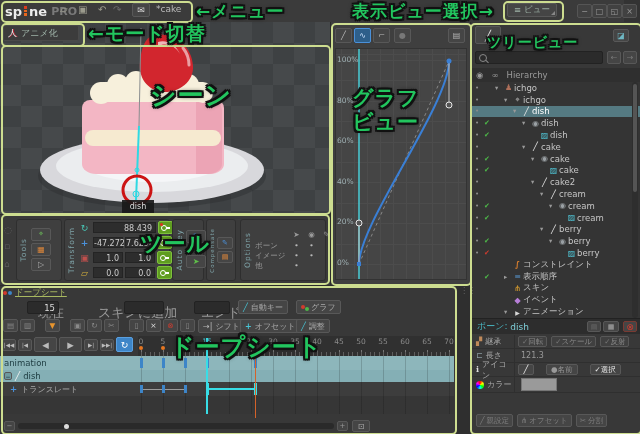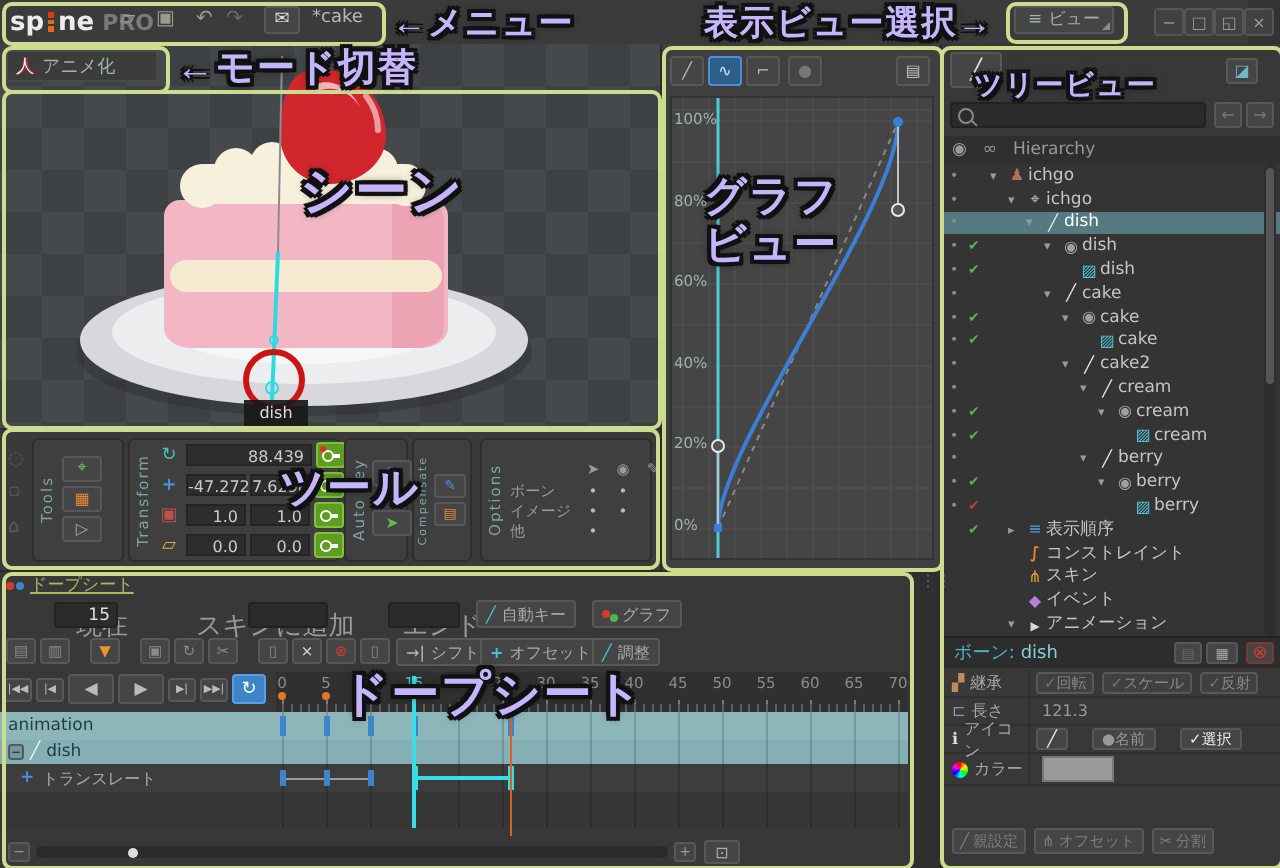--- a/index.html
+++ b/index.html
@@ -6,23 +6,23 @@
   #stage{position:relative;width:640px;height:434px;background:#333;overflow:hidden;
     font-family:"DejaVu Sans","Liberation Sans",sans-serif;font-size:10px;color:#ccc;}
   .abs{position:absolute;}
   
   .btn{background:#454545;border:1px solid #585858;border-radius:2px;color:#aaa;
     display:inline-flex;align-items:center;justify-content:center;box-sizing:border-box;}
   .field{background:#2b2b2b;border:1px solid #222;border-radius:2px;color:#ddd;
     box-sizing:border-box;font-size:8.5px;display:flex;align-items:center;}
   .vlab{writing-mode:vertical-rl;transform:rotate(180deg);font-size:7.5px;color:#7fa3a8;letter-spacing:1px;}
   
-  .anno{position:absolute;z-index:60;font-weight:700;color:#c4b5fd;white-space:nowrap;letter-spacing:1px;
+  .anno{position:absolute;z-index:60;font-weight:700;color:#22c55e;white-space:nowrap;letter-spacing:1px;
     text-shadow:-2px -2px 0 #111,2px -2px 0 #111,-2px 2px 0 #111,2px 2px 0 #111,
-      -2px 0 0 #111,2px 0 0 #111,0 -2px 0 #111,0 2px 0 #111,0 0 5px #000;font-family:Liberation Serif, serif;}
+      -2px 0 0 #111,2px 0 0 #111,0 -2px 0 #111,0 2px 0 #111,0 0 5px #000;}
   .abox{position:absolute;z-index:55;border:2px solid #cddd90;border-radius:5px;pointer-events:none;}
   
   #titlebar{left:0;top:0;width:624px;height:22px;background:#3b3b3b;border-bottom:1px solid #2a2a2a;}
   .logo{position:absolute;left:5px;top:4px;font-weight:700;font-size:13px;color:#ececec;display:flex;align-items:center;}
   .logoi{display:inline-block;width:3px;margin:0 2px;}
   .logoi i{display:block;width:3px;height:2.6px;margin-bottom:1px;background:#e8671e;}
   .logoi i:first-child{background:#d93a1e;}
   .pro{color:#7a7a7a;font-size:11px;margin-left:4px;}
   .tbico{position:absolute;top:4px;font-size:10px;color:#9a9a8c;}
   .mailbtn{position:absolute;top:3px;width:18px;height:14px;font-size:9px;color:#ddd;}
@@ -501,34 +501,34 @@
           <span class="gdot on"></span>
           <span class="gchk r"></span>
           <span class="ind"></span>
           <span class="exp"></span>
           <span class="ticon image"></span>
           <span class="tlabel">berry</span>
         </div>
 
         <div class="trow" style="--lvl: 1;">
           <span class="gdot"></span>
+          <span class="gchk"></span>
+          <span class="ind"></span>
+          <span class="exp"></span>
+          <span class="ticon constraint"></span>
+          <span class="tlabel">コンストレイント</span>
+        </div>
+
+        <div class="trow" style="--lvl: 1;">
+          <span class="gdot"></span>
           <span class="gchk g"></span>
           <span class="ind"></span>
           <span class="exp c"></span>
           <span class="ticon draworder"></span>
           <span class="tlabel">表示順序</span>
-        </div>
-
-        <div class="trow" style="--lvl: 1;">
-          <span class="gdot"></span>
-          <span class="gchk"></span>
-          <span class="ind"></span>
-          <span class="exp"></span>
-          <span class="ticon constraint"></span>
-          <span class="tlabel">コンストレイント</span>
         </div>
 
         <div class="trow" style="--lvl: 1;">
           <span class="gdot"></span>
           <span class="gchk"></span>
           <span class="ind"></span>
           <span class="exp"></span>
           <span class="ticon skin"></span>
           <span class="tlabel">スキン</span>
         </div>

